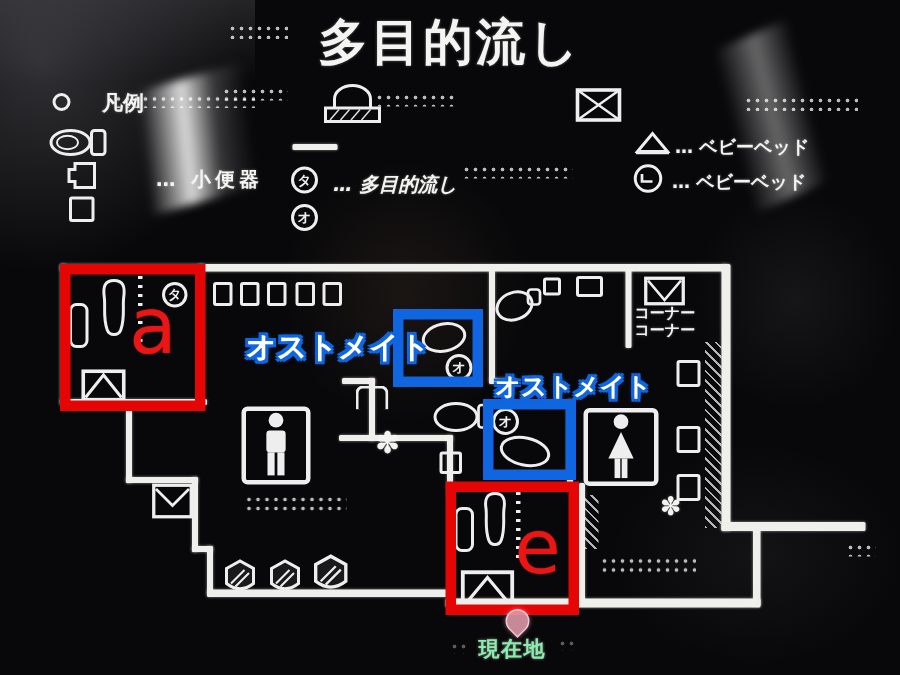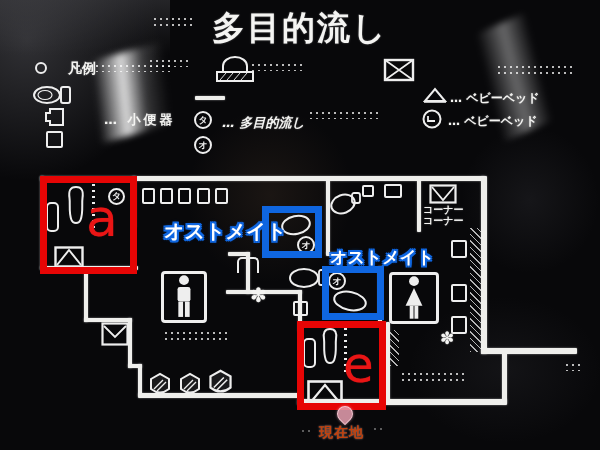--- a/index.html
+++ b/index.html
@@ -32,21 +32,21 @@
   .anno.blue{border:7px solid #0f66e0;}
   .redletter{position:absolute; color:#ea1515; font-weight:400; line-height:1;
        text-shadow:0 0 1px rgba(234,21,21,.6);}
   .ostolabel{position:absolute; color:#fff; font-weight:bold;
        text-shadow:-2px 0 0 #0f66e0, 2px 0 0 #0f66e0, 0 -2px 0 #0f66e0, 0 2px 0 #0f66e0,
                    -2px -2px 0 #0f66e0, 2px 2px 0 #0f66e0, -2px 2px 0 #0f66e0, 2px -2px 0 #0f66e0,
                    0 0 4px #0f66e0;}
   .marker{position:absolute; width:14px; height:14px; background:rgba(232,160,178,.85);
        border:1px solid rgba(250,205,215,.9); border-radius:0 50% 50% 50%;
        transform:rotate(-135deg); box-shadow:0 0 3px rgba(240,170,190,.6);}
-  .curloc{position:absolute; color:#c2410c; font-weight:bold; font-size:14px; letter-spacing:1px;
+  .curloc{position:absolute; color:#86efac; font-weight:bold; font-size:14px; letter-spacing:1px;
        text-shadow:0 0 2px rgba(255,230,235,.55);}
   svg{display:block;}
 </style>
 </head>
 <body>
 
 <div class="stage">
 
   <div class="refl" style="left:0;top:0;width:180px;height:200px;background:radial-gradient(ellipse at 15% 20%, rgba(125,125,132,.35), transparent 62%);"></div>
   <div class="refl" style="left:0;top:0;width:170px;height:55px;background:linear-gradient(180deg, rgba(90,90,95,.35), transparent);"></div>

